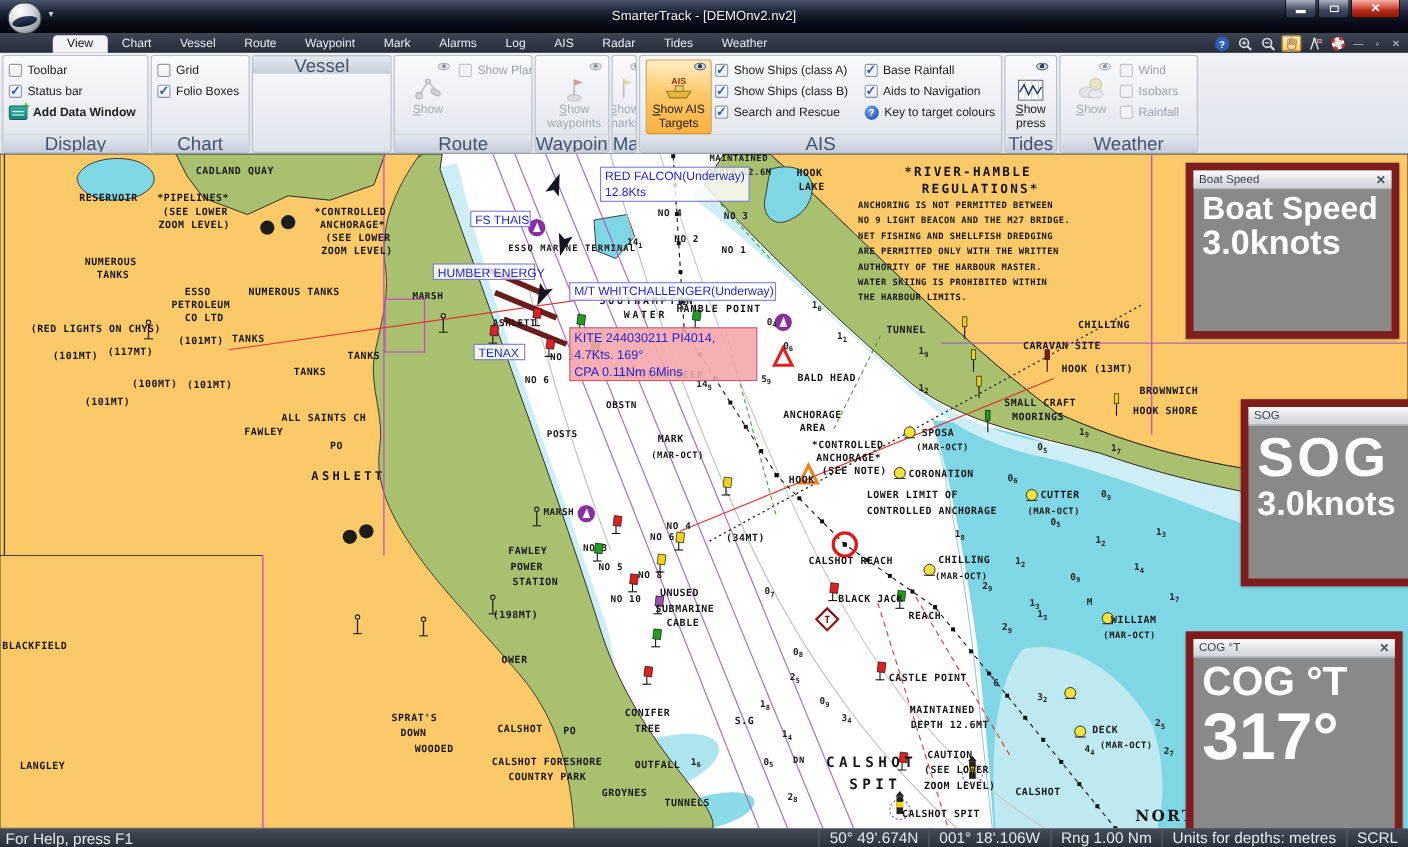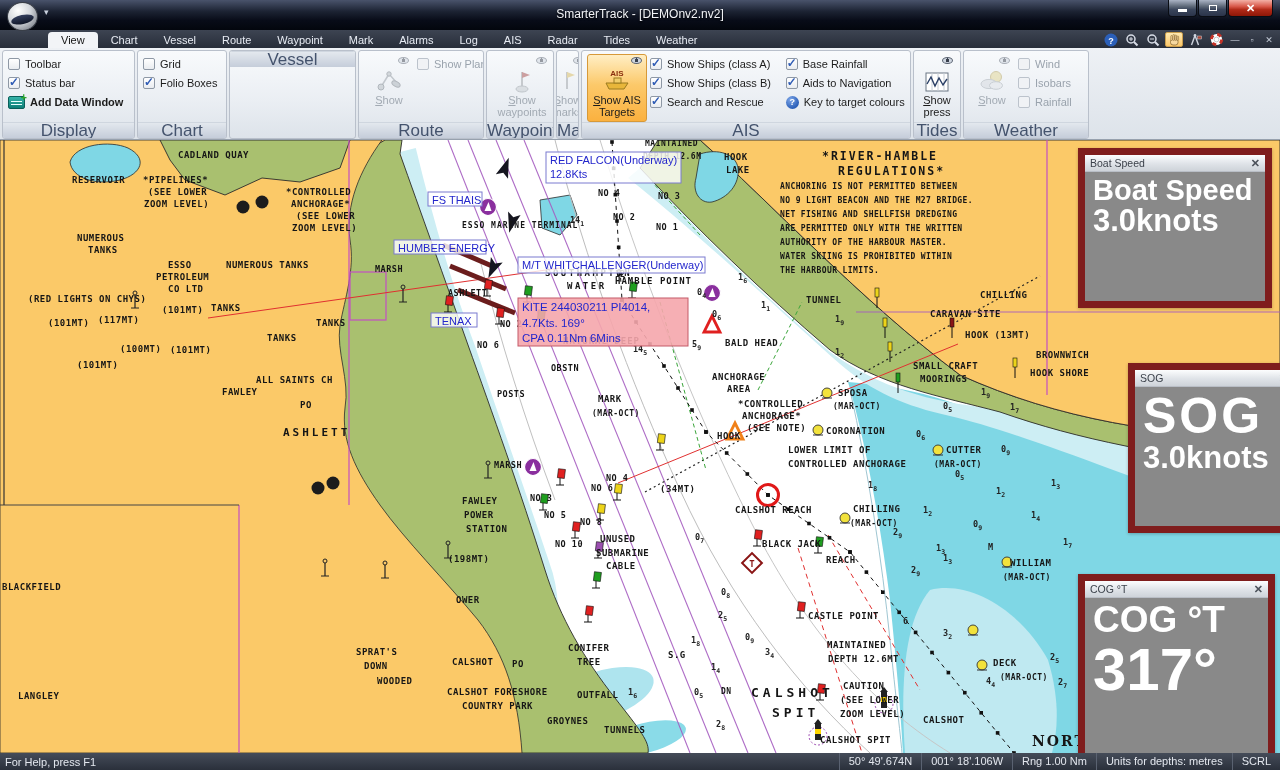--- a/index.html
+++ b/index.html
@@ -78,21 +78,21 @@
   .dv{padding:3px 8px;color:#fff;font-weight:700;line-height:1.04;font-family:"Liberation Sans",sans-serif}
   .w1{left:1078px;top:148px;width:194px;height:160px}
   .w2{left:1128px;top:363px;width:172px;height:170px}
   .w3{left:1078px;top:574px;width:197px;height:192px}
   .w1 .dv div:nth-child(1){font-size:29px}.w1 .dv div:nth-child(2){font-size:31px}
   .w2 .dv div:nth-child(1){font-size:50px;letter-spacing:3px}.w2 .dv div:nth-child(2){font-size:31px}
   .w3 .dv div:nth-child(1){font-size:37px}.w3 .dv div:nth-child(2){font-size:60px}
 
   
   .status{position:absolute;left:0;bottom:0;width:1280px;height:17px;
-          background:linear-gradient(#454c59,#2a303b);color:#e3e7ee;font-size:11px;display:flex;align-items:center}
+          background:linear-gradient(#454c59,#2a303b);color:#e3e7ee;font-size:14px;display:flex;align-items:center}
   .st-left{padding-left:5px}
   .st-right{margin-left:auto;display:flex;height:100%;align-items:center}
   .st-it{padding:0 9px;border-left:1px solid #5a6271;line-height:17px;white-space:nowrap}
 </style>
 </head>
 <body>
 
 <div class="titlebar">
   <div class="logo"></div>
   <span class="qa-arrow">▾</span>

